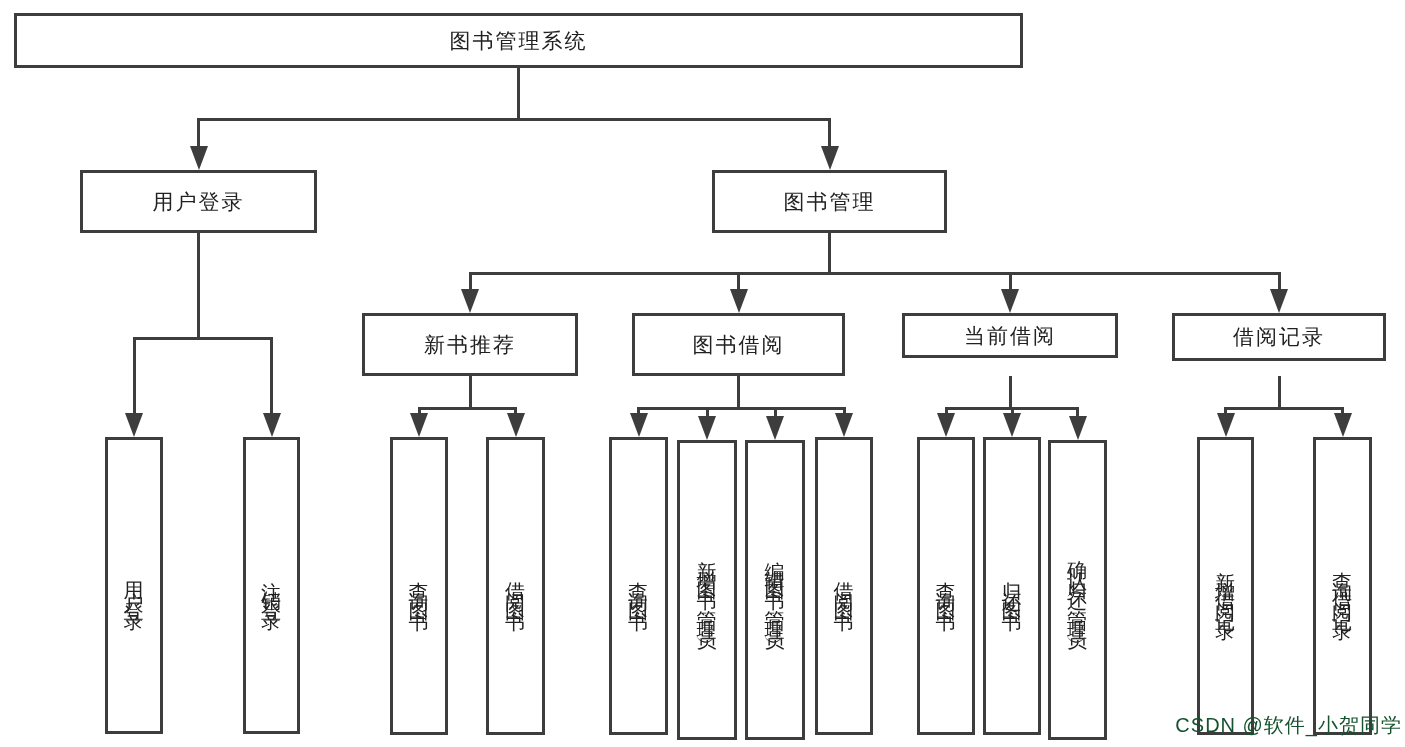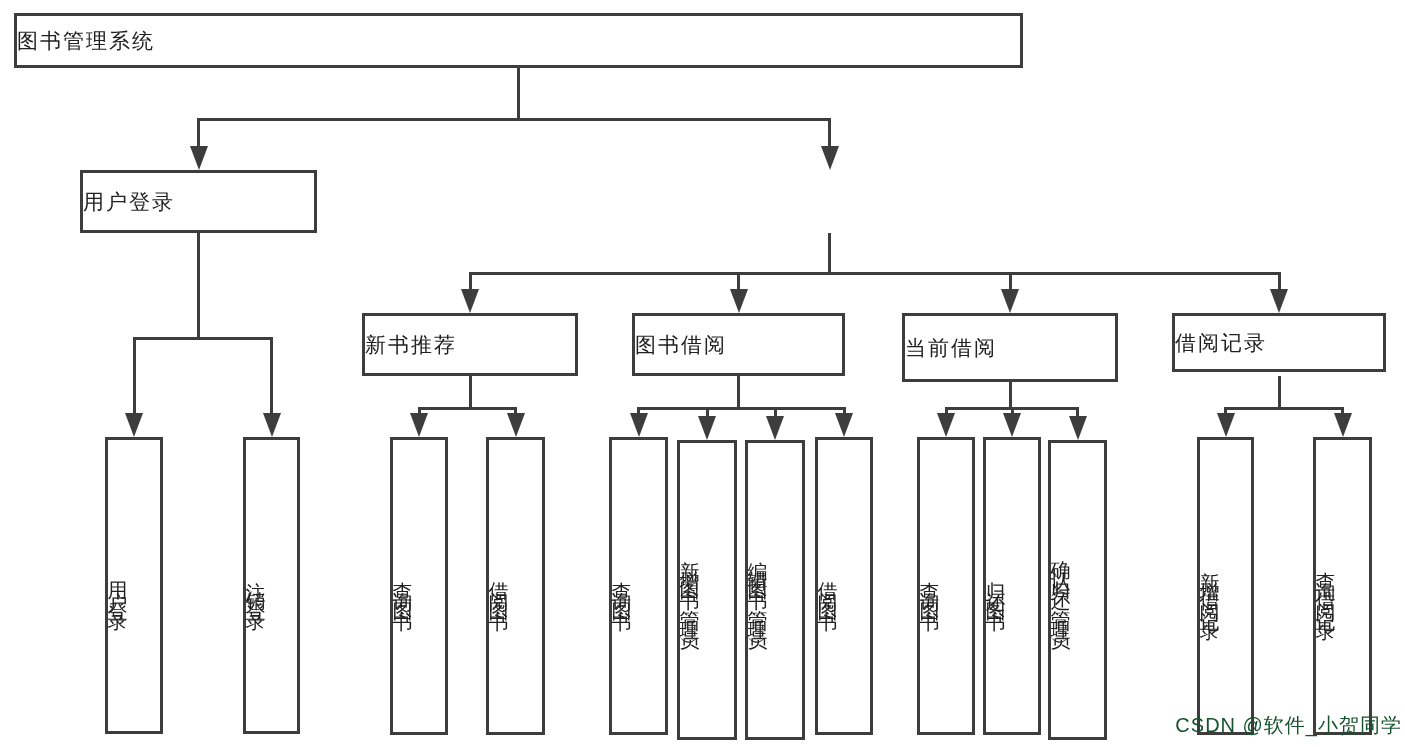--- a/index.html
+++ b/index.html
@@ -15,21 +15,21 @@
     background:var(--bg);
     overflow:hidden;
     font-family:"Liberation Sans","DejaVu Sans",sans-serif;
   }
   .node{
     position:absolute;
     border:3px solid var(--line);
     background:#fff;
     display:flex;
     align-items:center;
-    justify-content:flex-start;
+    justify-content:center;
     color:var(--text);
     font-size:21px;
     letter-spacing:2px;
     z-index:2;
   }
   .node span{white-space:nowrap;}
   .node.vert span{
     writing-mode:vertical-rl;
     text-orientation:mixed;
     font-size:20px;
@@ -64,30 +64,33 @@
 <body>
 
 <div class="page" id="canvas">
   <div class="watermark" style="color: #14532d;">CSDN @软件_小贺同学</div>
 <div class="node" style="left: 14px; top: 13px; width: 1009px; height: 55px;">
       <span>图书管理系统</span>
     </div>
     <div class="node" style="left: 80px; top: 170px; width: 237px; height: 63px;">
       <span>用户登录</span>
     </div>
+    <div class="node" style="left: 712px; top: 170px; width: 235px; height: 63px;">
+      <span>图书管理</span>
+    </div>
     <div class="node" style="left: 632px; top: 313px; width: 213px; height: 63px;">
       <span>图书借阅</span>
     </div>
     <div class="node" style="left: 362px; top: 313px; width: 216px; height: 63px;">
       <span>新书推荐</span>
     </div>
-    <div class="node" style="left: 902px; top: 313px; width: 216px; height: 69px;">
+    <div class="node" style="left: 902px; top: 313px; width: 216px; height: 45px;">
       <span>当前借阅</span>
     </div>
-    <div class="node" style="left: 1172px; top: 313px; width: 214px; height: 59px;">
+    <div class="node" style="left: 1172px; top: 313px; width: 214px; height: 48px;">
       <span>借阅记录</span>
     </div>
     <div class="node vert" style="left: 105px; top: 437px; width: 58px; height: 297px;">
       <span>用户登录</span>
     </div>
     <div class="node vert" style="left: 243px; top: 437px; width: 57px; height: 297px;">
       <span>注销登录</span>
     </div>
     <div class="node vert" style="left: 390px; top: 437px; width: 58px; height: 298px;">
       <span>查询图书</span>

